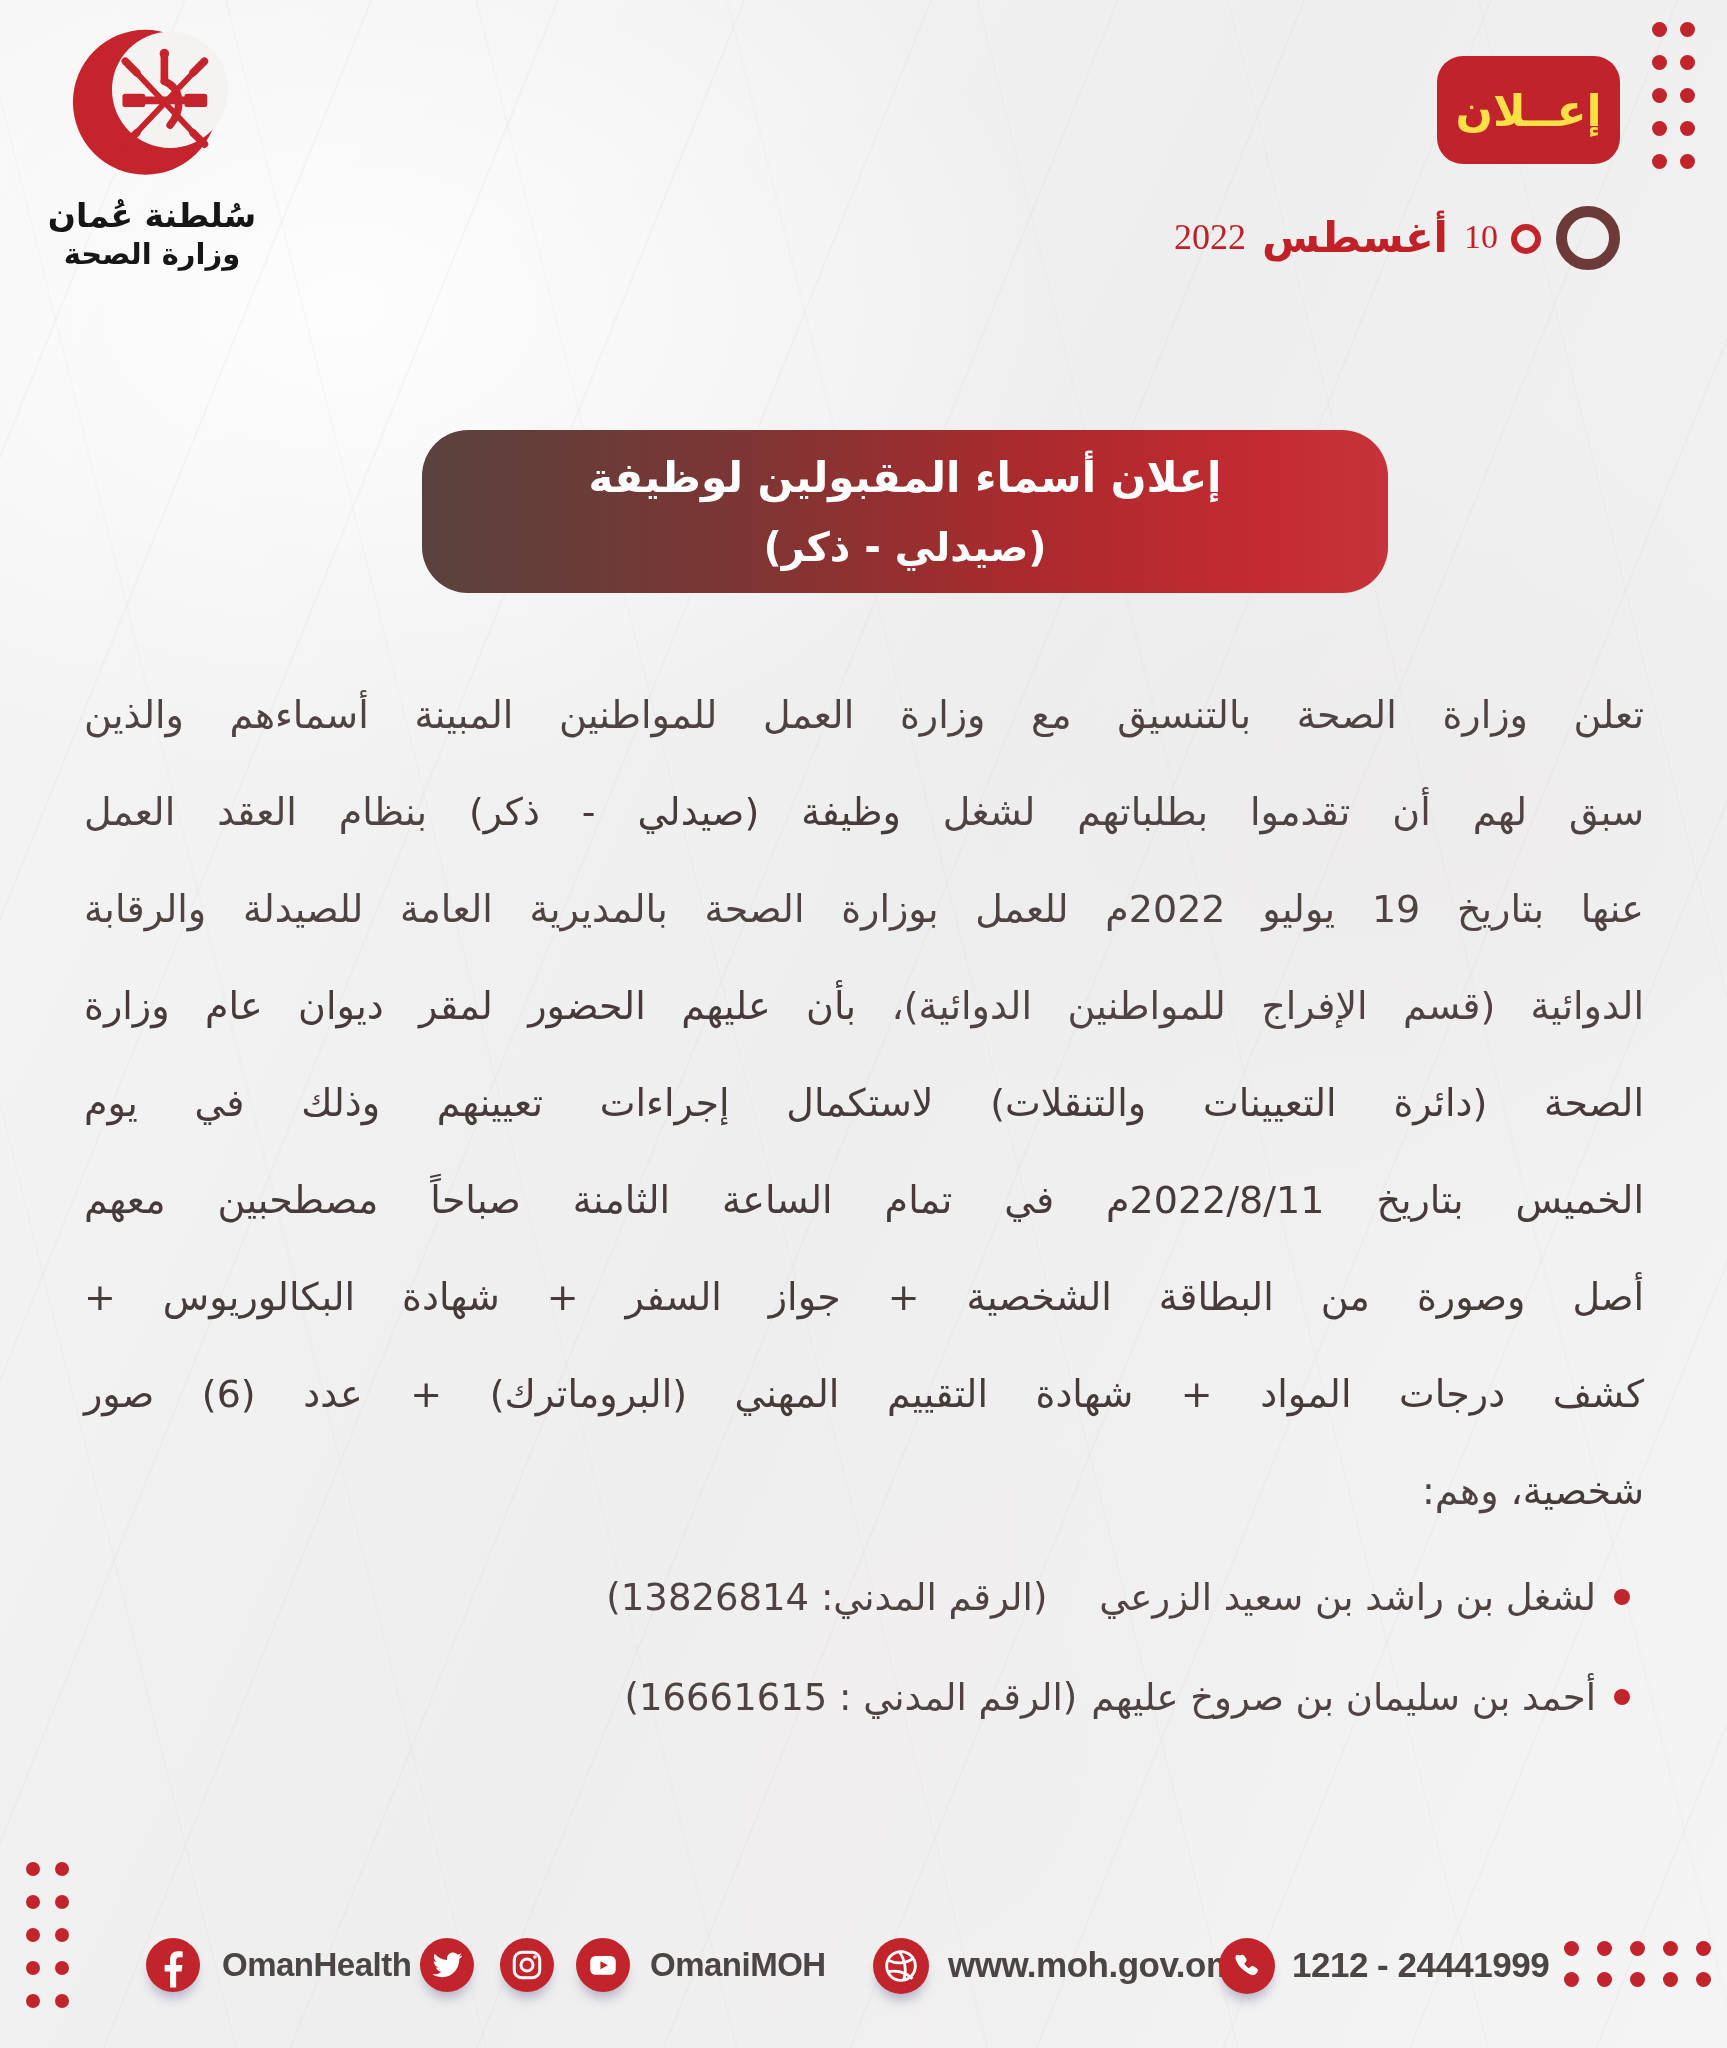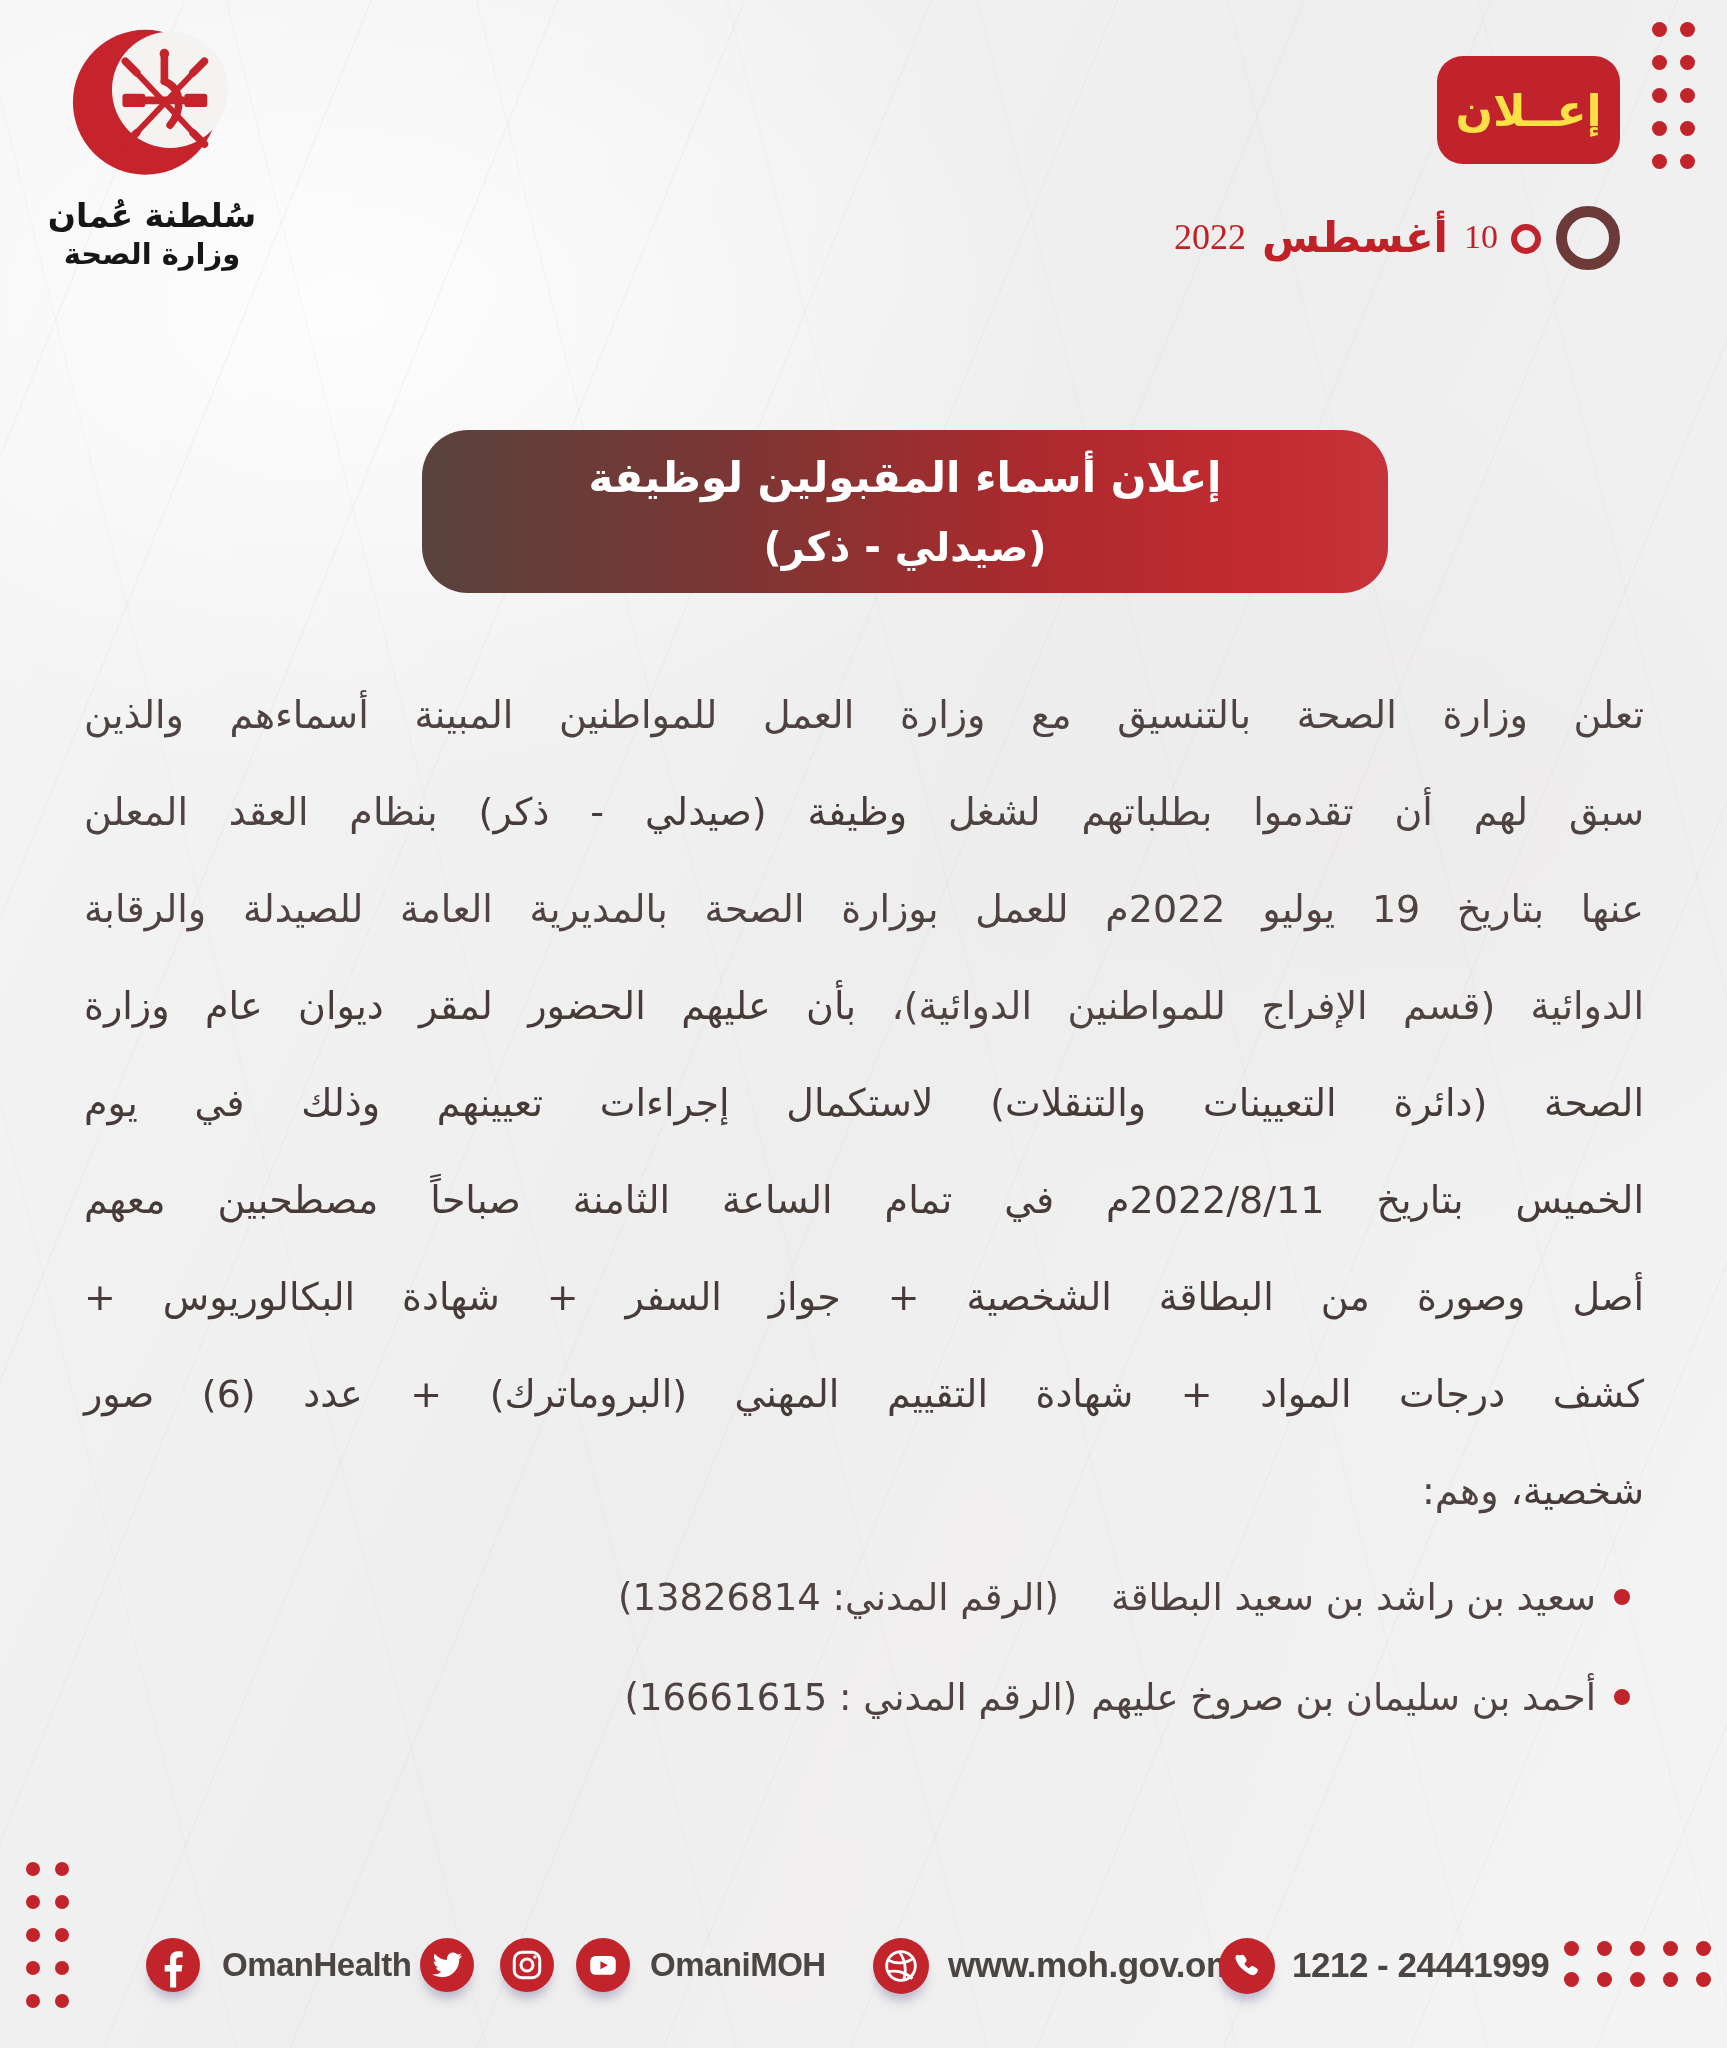--- a/index.html
+++ b/index.html
@@ -173,34 +173,34 @@
     <span class="date-year">2022</span>
   </div>
 
   <div class="banner">
     <div class="l1">إعلان أسماء المقبولين لوظيفة</div>
     <div class="l2">(صيدلي - ذكر)</div>
   </div>
 
   <div class="body-text" id="body-lines">
       <div class="body-line justify"><span>تعلن وزارة الصحة بالتنسيق مع وزارة العمل للمواطنين المبينة أسماءهم والذين</span></div>
-      <div class="body-line justify"><span>سبق لهم أن تقدموا بطلباتهم لشغل </span><span class="b">وظيفة (صيدلي - ذكر)</span><span> بنظام العقد المعلن</span></div>
+      <div class="body-line justify"><span>سبق لهم أن تقدموا بطلباتهم لشغل </span><span class="b">وظيفة (صيدلي - ذكر)</span><span> بنظام العقد العمل</span></div>
       <div class="body-line justify"><span>عنها بتاريخ 19 يوليو 2022م للعمل بوزارة الصحة بالمديرية العامة للصيدلة والرقابة</span></div>
       <div class="body-line justify"><span>الدوائية (قسم الإفراج للمواطنين الدوائية)، </span><span class="b">بأن عليهم الحضور لمقر ديوان عام وزارة</span></div>
       <div class="body-line justify"><span class="b">الصحة (دائرة التعيينات والتنقلات) لاستكمال إجراءات تعيينهم وذلك في يوم</span></div>
       <div class="body-line justify"><span class="b">الخميس بتاريخ 2022/8/11م في تمام الساعة الثامنة صباحاً مصطحبين معهم</span></div>
       <div class="body-line justify"><span class="b">أصل وصورة من البطاقة الشخصية + جواز السفر + شهادة البكالوريوس +</span></div>
       <div class="body-line justify"><span class="b">كشف درجات المواد + شهادة التقييم المهني (البروماترك) + عدد (6) صور</span></div>
       <div class="body-line right"><span class="b">شخصية،</span><span> وهم:</span></div>
     </div>
 
   <ul class="names" id="names-list">
       <li>
         <span class="bullet"></span>
-        <span>سعيد بن راشد بن سعيد البطاقة</span>
+        <span>لشغل بن راشد بن سعيد الزرعي</span>
         <span class="civil wide">(الرقم المدني: 13826814)</span>
       </li>
       <li>
         <span class="bullet"></span>
         <span>أحمد بن سليمان بن صروخ عليهم</span>
         <span class="civil">(الرقم المدني : 16661615)</span>
       </li>
     </ul>
 
   <div class="fi ftop" style="left:146px">

